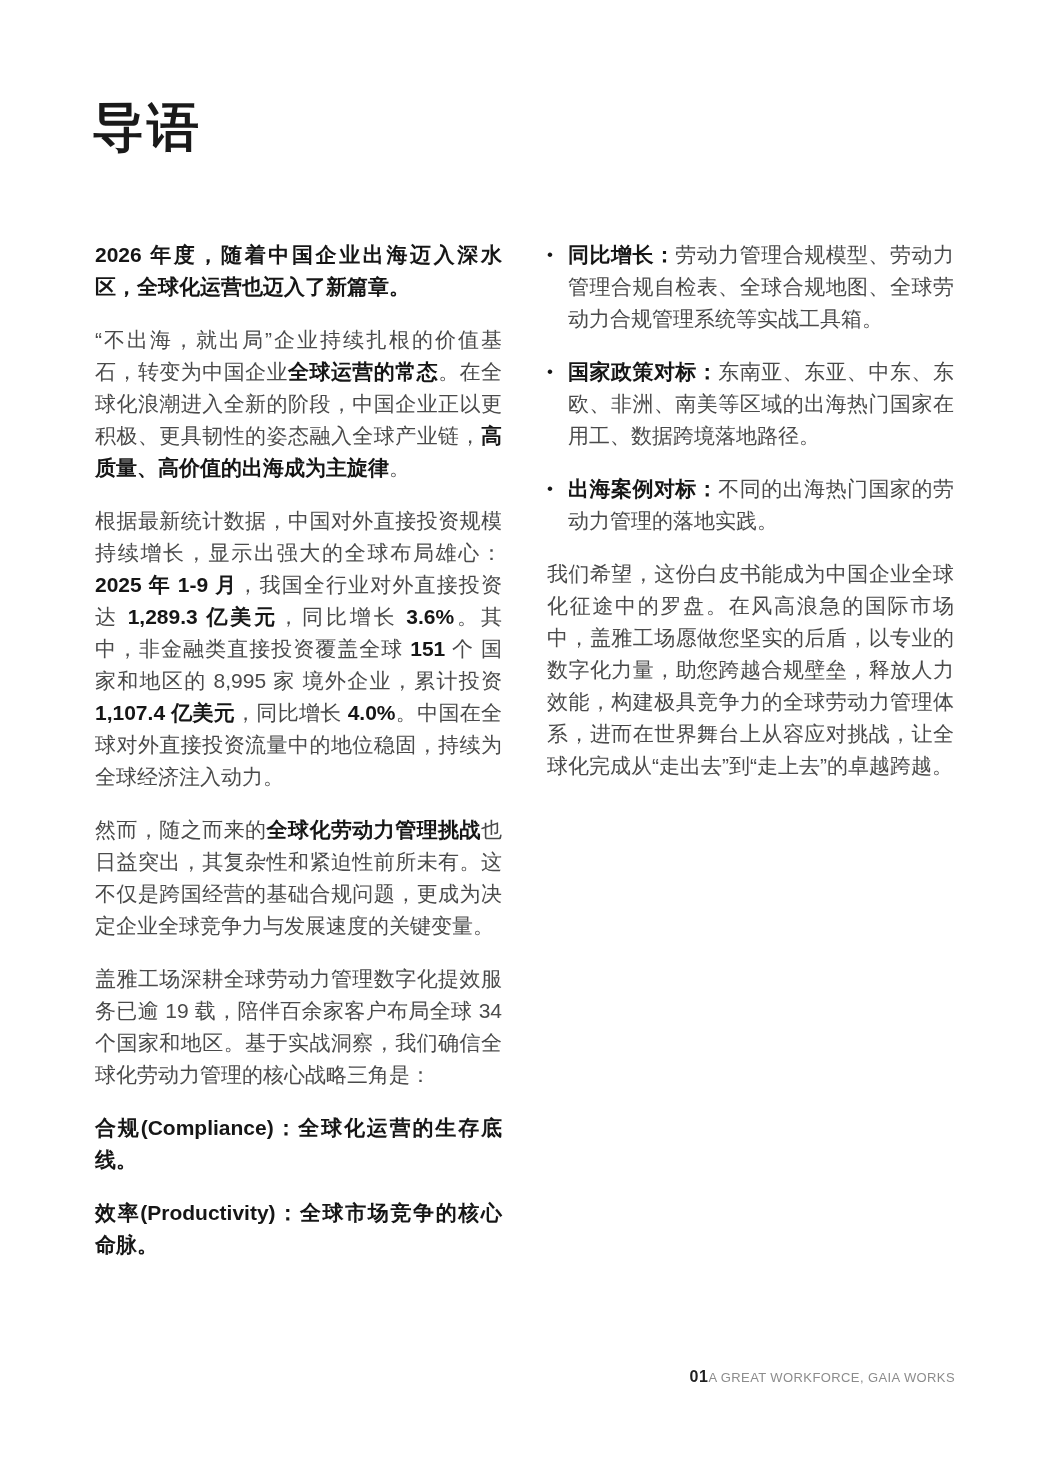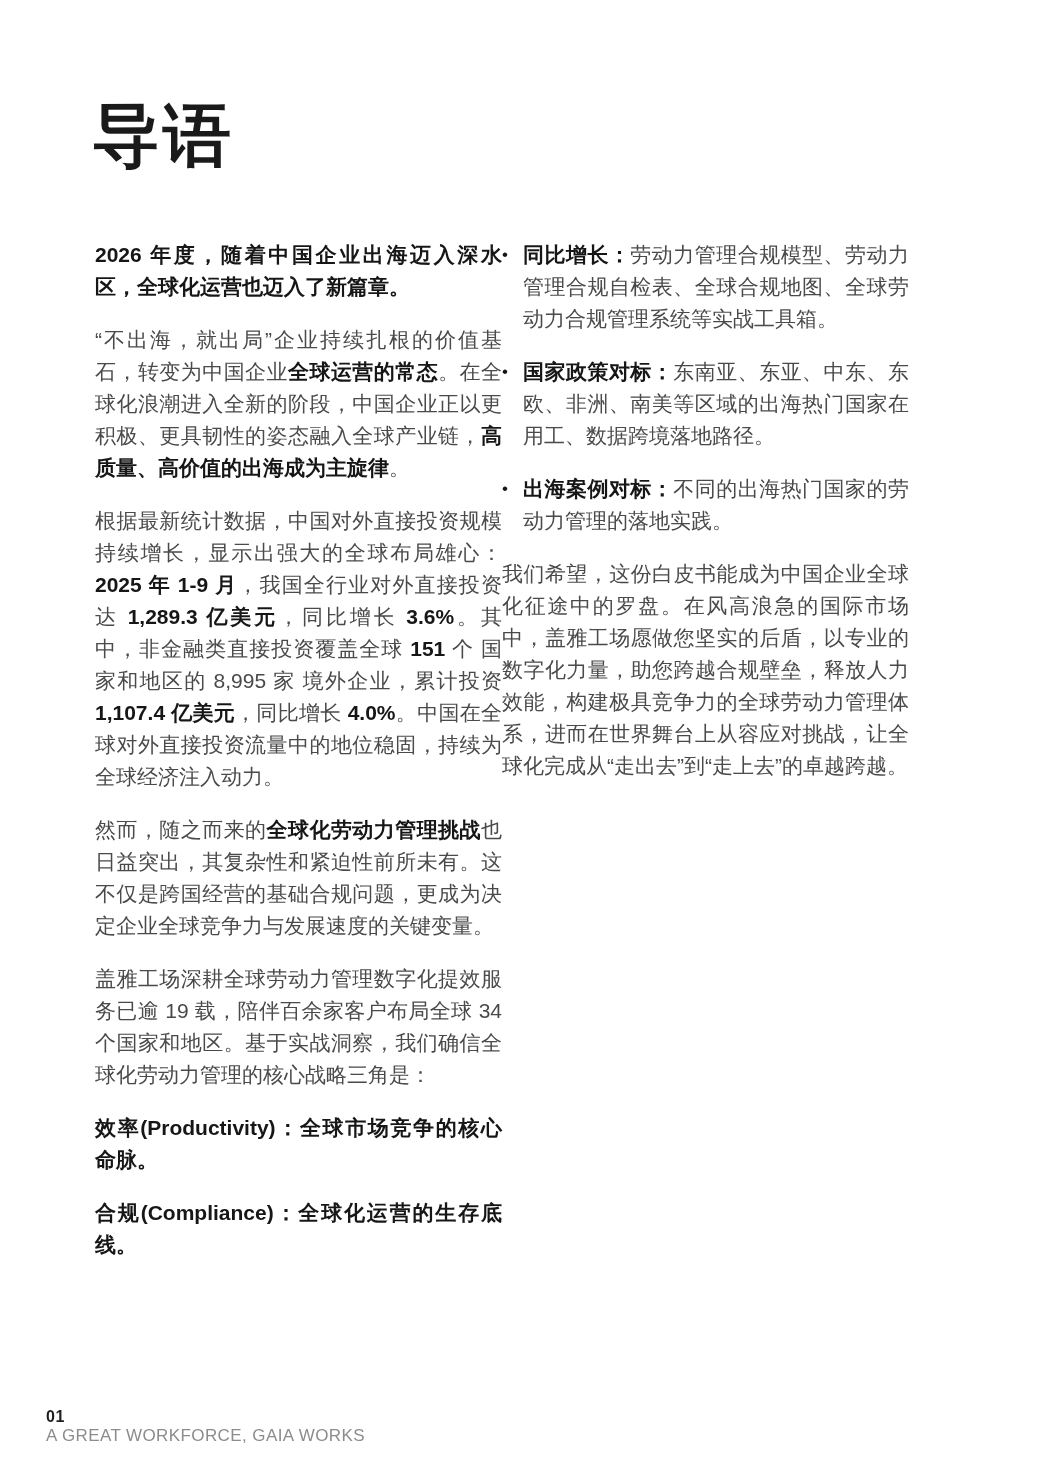--- a/index.html
+++ b/index.html
@@ -12,32 +12,33 @@
     position: relative;
     width: 1049px;
     height: 1474px;
     background: #ffffff;
     overflow: hidden;
   }
   .title {
     position: absolute;
     left: 92px;
     top: 100px;
-    font-size: 68px;
+    font-size: 52px;
     line-height: 1.05;
     font-weight: 900;
     color: #1a1a1a;
     letter-spacing: 3px;
   }
   .columns {
     position: absolute;
     left: 95px;
     top: 239px;
     width: 858px;
     display: flex;
+    gap: 45px;
   }
   .col { width: 407px; flex: 0 0 407px; }
   .para {
     font-size: 21px;
     line-height: 32px;
     text-align: justify;
     color: #4a4a4a;
     margin: 0 0 21px 0;
   }
   .seg { font-weight: 400; }
@@ -54,55 +55,54 @@
     width: 21px;
     color: #161616;
     font-size: 17px;
     line-height: 32px;
   }
   .btext { flex: 1; text-align: justify; }
   .footer {
     position: absolute;
     left: 46px;
     right: 94px;
-    top: 1408px;
+    top: 1368px;
     display: flex;
     justify-content: flex-end;
     align-items: baseline;
-    flex-direction: column;
   }
   .page-num {
     font-size: 16px;
     font-weight: 700;
     color: #1f1f1f;
     letter-spacing: 0.5px;
   }
   .tagline {
-    font-size: 17px;
+    font-size: 13px;
     font-weight: 400;
     color: #8c8c8c;
     letter-spacing: 0.4px;
   }
 </style>
 </head>
 <body>
 
 <div class="page">
 
   <h1 class="title">导语</h1>
 
   <div class="columns">
     <div class="col">
         <p class="para"><span class="seg b">2026 年度，随着中国企业出海迈入深水区，全球化运营也迈入了新篇章。</span></p>
         <p class="para"><span class="seg">“不出海，就出局”企业持续扎根的价值基石，转变为中国企业</span><span class="seg b">全球运营的常态</span><span class="seg">。在全球化浪潮进入全新的阶段，中国企业正以更积极、更具韧性的姿态融入全球产业链，</span><span class="seg b">高质量、高价值的出海成为主旋律</span><span class="seg">。</span></p>
         <p class="para"><span class="seg">根据最新统计数据，中国对外直接投资规模持续增长，显示出强大的全球布局雄心：</span><span class="seg b">2025 年 1-9 月</span><span class="seg">，我国全行业对外直接投资达 </span><span class="seg b">1,289.3 亿美元</span><span class="seg">，同比增长 </span><span class="seg b">3.6%</span><span class="seg">。其中，非金融类直接投资覆盖全球 </span><span class="seg b">151</span><span class="seg"> 个 国家和地区的 8,995 家 境外企业，累计投资 </span><span class="seg b">1,107.4 亿美元</span><span class="seg">，同比增长 </span><span class="seg b">4.0%</span><span class="seg">。中国在全球对外直接投资流量中的地位稳固，持续为全球经济注入动力。</span></p>
         <p class="para"><span class="seg">然而，随之而来的</span><span class="seg b">全球化劳动力管理挑战</span><span class="seg">也日益突出，其复杂性和紧迫性前所未有。这不仅是跨国经营的基础合规问题，更成为决定企业全球竞争力与发展速度的关键变量。</span></p>
         <p class="para"><span class="seg">盖雅工场深耕全球劳动力管理数字化提效服务已逾 19 载，陪伴百余家客户布局全球 34 个国家和地区。基于实战洞察，我们确信全球化劳动力管理的核心战略三角是：</span></p>
+        <p class="para"><span class="seg b">合规(Compliance)：全球化运营的生存底线。</span></p>
         <p class="para"><span class="seg b">效率(Productivity)：全球市场竞争的核心命脉。</span></p>
-        <p class="para"><span class="seg b">合规(Compliance)：全球化运营的生存底线。</span></p>
       </div>
     <div class="col">
         <div class="bullet">
           <span class="marker">•</span>
           <span class="btext"><span class="seg b">同比增长：</span><span class="seg">劳动力管理合规模型、劳动力管理合规自检表、全球合规地图、全球劳动力合规管理系统等实战工具箱。</span></span>
         </div>
         <div class="bullet">
           <span class="marker">•</span>
           <span class="btext"><span class="seg b">国家政策对标：</span><span class="seg">东南亚、东亚、中东、东欧、非洲、南美等区域的出海热门国家在用工、数据跨境落地路径。</span></span>
         </div>

